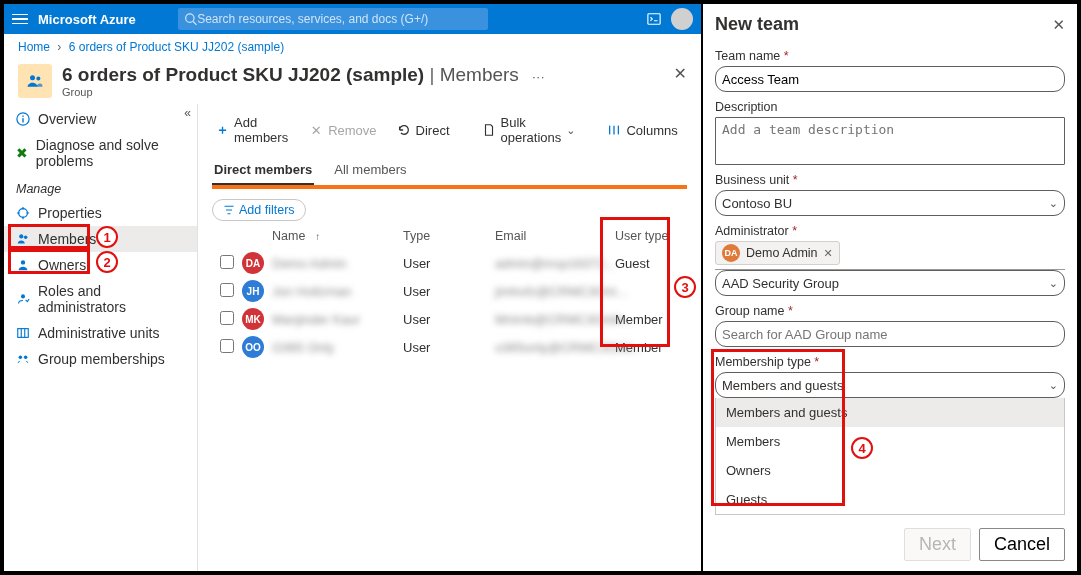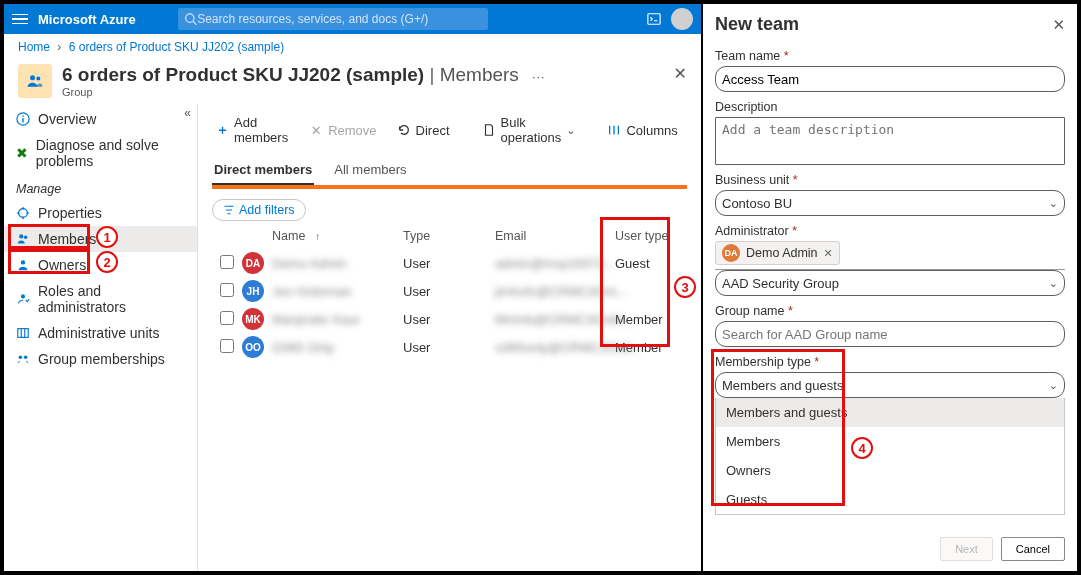--- a/index.html
+++ b/index.html
@@ -84,21 +84,21 @@
   .selInput { display: flex; align-items: center; justify-content: space-between; cursor: pointer; background:#fff; }
   .adminChip { display: inline-flex; align-items: center; gap: 6px; border: 1px solid #d2d0ce; background: #f3f2f1; padding: 2px 6px; border-radius: 3px; font-size: 12.5px; }
   .chipAvatar { width: 18px; height: 18px; border-radius: 50%; background: #e07a3a; color: #fff; font-size: 9px; font-weight: 700; display: flex; align-items: center; justify-content: center; }
   .infoIcon { color: #a4262c; font-size: 12px; margin-left: 4px; }
   .chev { font-size: 11px; color: #555; }
   .dropdownList { border: 1px solid #c7c7c7; border-top: none; background: #fff; }
   .dropItem { padding: 7px 10px; font-size: 13px; cursor: pointer; }
   .dropItem.sel { background: #edebe9; }
 
   .panelFooter { position: absolute; bottom: 10px; right: 12px; display: flex; gap: 8px; }
-  .btn { padding: 5px 14px; border: 1px solid #8a8886; background: #fff; font-size: 11px; cursor: pointer; border-radius: 2px; }
+  .btn { padding: 5px 14px; border: 1px solid #8a8886; background: #fff; font-size: 18px; cursor: pointer; border-radius: 2px; }
   .btn.disabled { color: #b6b6b6; border-color: #e1dfdd; background: #faf9f8; }
 
   input[type=checkbox]{ width:14px; height:14px; }
   .iconsvg { width: 14px; height: 14px; }
 </style>
 </head>
 <body>
 
 <div class="outer">
 

